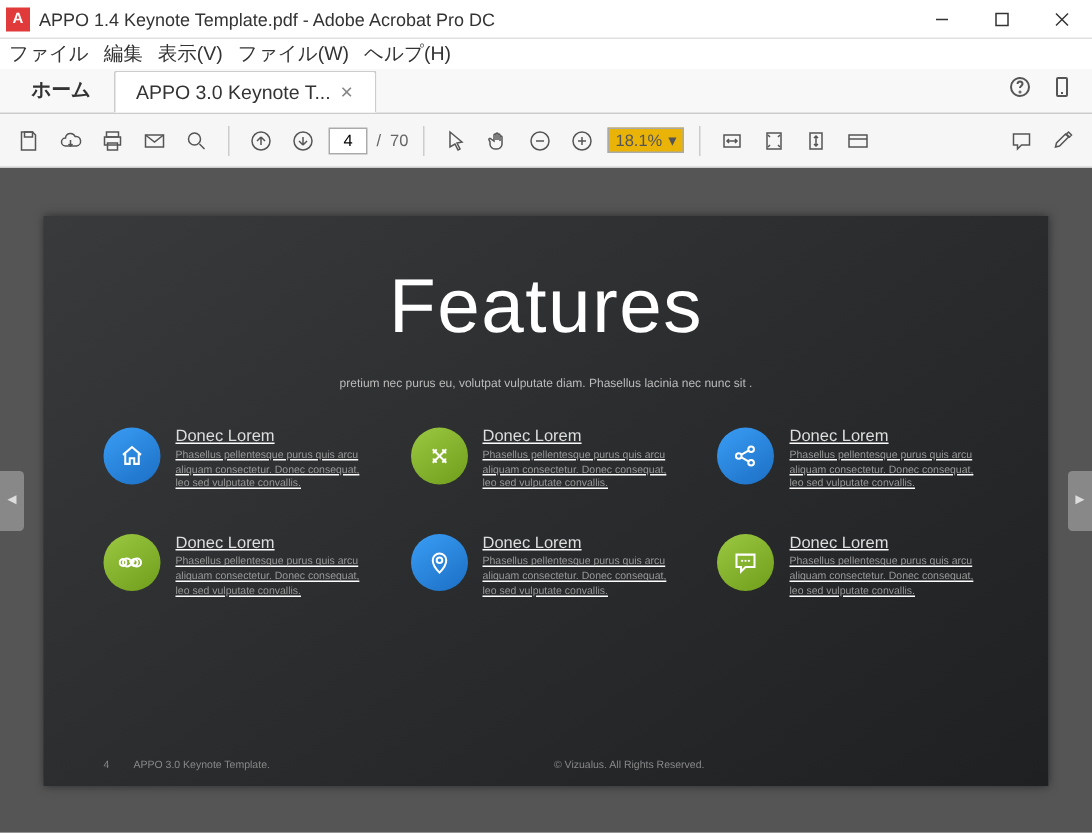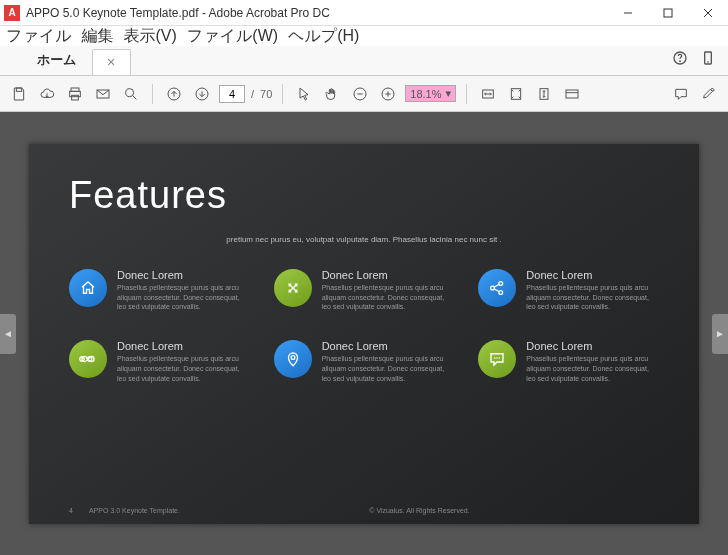--- a/index.html
+++ b/index.html
@@ -37,31 +37,31 @@
   color: #555;
 }
 .win-btn svg { width: 10px; height: 10px; }
 
 .menubar {
   height: 20px;
   display: flex;
   align-items: center;
   padding: 0 6px;
   gap: 10px;
-  font-size: 16px;
+  font-size: 13px;
   color: #333;
 }
 
 .tabs {
   height: 30px;
   display: flex;
   align-items: flex-end;
   border-bottom: 1px solid #ccc;
   background: #f8f8f8;
-  padding-left: 22px;
+  padding-left: 6px;
   justify-content: flex-end;
 }
 .tab {
   padding: 6px 14px;
   font-size: 13px;
   color: #333;
   border: 1px solid transparent;
   border-bottom: none;
   position: relative;
 }
@@ -103,21 +103,21 @@
 }
 .toolbar .tb-btn svg { width: 16px; height: 16px; stroke: #555; fill: none; stroke-width: 1.5; }
 .toolbar .page-input {
   width: 26px; height: 18px;
   border: 1px solid #aaa; font-size: 11px;
   text-align: center;
 }
 .toolbar .page-total { font-size: 11px; color: #666; }
 .toolbar .zoom-select {
   font-size: 11px; border: 1px solid #aaa;
-  padding: 1px 4px; background: #f9a8d4;
+  padding: 1px 4px; background: #eab308;
   display: flex; align-items: center; gap: 4px;
 }
 .toolbar .flex-spacer { flex: 1; }
 
 .viewport {
   flex: 1;
   background: #555;
   position: relative;
   display: flex;
   align-items: center;
@@ -142,40 +142,42 @@
   height: 380px;
   background: linear-gradient(145deg, #383a3c 0%, #2a2c2e 50%, #1e2022 100%);
   color: #fff;
   padding: 30px 40px 16px;
   display: flex;
   flex-direction: column;
   position: relative;
   box-shadow: 0 0 6px rgba(0,0,0,.5);
 }
 .slide h1 {
-  font-size: 38px;
+  font-size: 51px;
   font-weight: 300;
+  text-align: center;
   letter-spacing: 1px;
 }
 .slide .subtitle {
   font-size: 8px;
   text-align: center;
   color: #bbb;
   margin-top: 6px;
   line-height: 1.4;
 }
 .features-grid {
   margin-top: 24px;
   display: grid;
   grid-template-columns: repeat(3, 1fr);
   gap: 28px 24px;
 }
 .feature {
   display: flex;
   gap: 10px;
+  text-decoration: underline;
 }
 .feature .icon-circle {
   width: 38px; height: 38px; border-radius: 50%;
   flex-shrink: 0;
   display: flex; align-items: center; justify-content: center;
 }
 .feature .icon-circle svg { width: 18px; height: 18px; stroke: #fff; fill: none; stroke-width: 1.8; }
 .icon-blue { background: linear-gradient(145deg, #3a9df5, #1b6fc4); }
 .icon-green { background: linear-gradient(145deg, #9cc842, #6f9e1b); }
 .feature .text { flex: 1; }
@@ -190,21 +192,21 @@
 }
 .slide-footer .pnum { width: 20px; }
 .slide-footer .tmpl { flex: 0 0 auto; }
 .slide-footer .copy { flex: 1; text-align: center; }
 </style>
 </head>
 <body>
 
 <div class="titlebar">
   <div class="app-icon">A</div>
-  <div class="title-text">APPO 5.0 Keynote Template.pdf - Adobe Acrobat Pro DC</div>
+  <div class="title-text">APPO 1.4 Keynote Template.pdf - Adobe Acrobat Pro DC</div>
   <div class="win-controls">
     <div class="win-btn">
         <svg viewBox="0 0 10 10">
           <line x1="1" y1="5" x2="9" y2="5" stroke="#333" stroke-width="1"></line>
         </svg>
       </div>
     <div class="win-btn">
         <svg viewBox="0 0 10 10">
           <rect x="1" y="1" width="8" height="8" stroke="#333" fill="none" stroke-width="1"></rect>
         </svg>
@@ -222,20 +224,21 @@
   <span>ファイル</span>
   <span>編集</span>
   <span>表示(V)</span>
   <span>ファイル(W)</span>
   <span>ヘルプ(H)</span>
 </div>
 
 <div class="tabs">
   <div class="tab home">ホーム</div>
   <div class="tab doc">
+    <span>APPO 3.0 Keynote T...</span>
     <span class="close-x">✕</span>
   </div>
   <div class="spacer"></div>
   <div class="right-icons">
     <span><svg viewBox="0 0 24 24" fill="none" stroke="#555" stroke-width="2">
           <circle cx="12" cy="12" r="9"></circle>
           <path d="M9.5 9a2.5 2.5 0 015 0c0 1.5-2.5 2-2.5 4"></path>
           <circle cx="12" cy="17" r="0.5" fill="#555"></circle>
         </svg></span>
     <span><svg viewBox="0 0 24 24" fill="none" stroke="#555" stroke-width="2">

